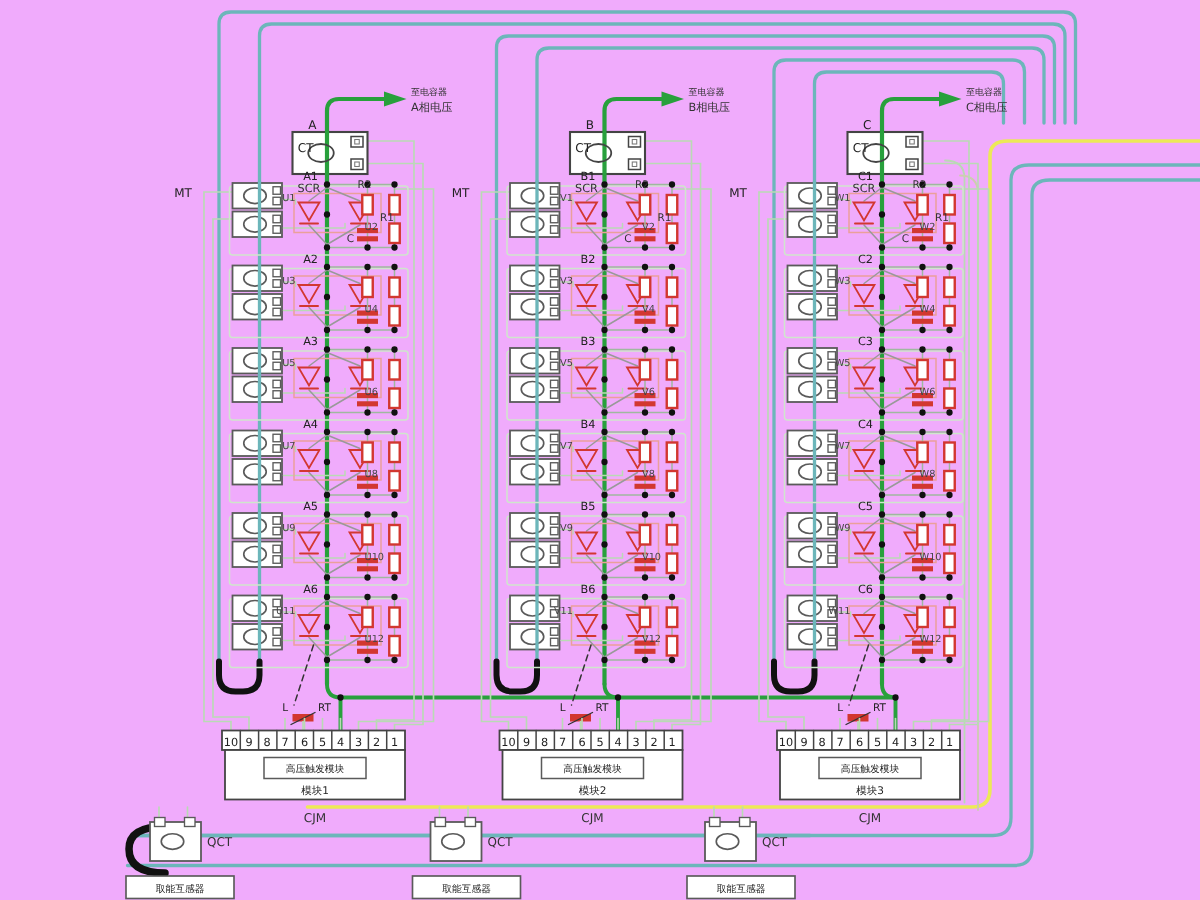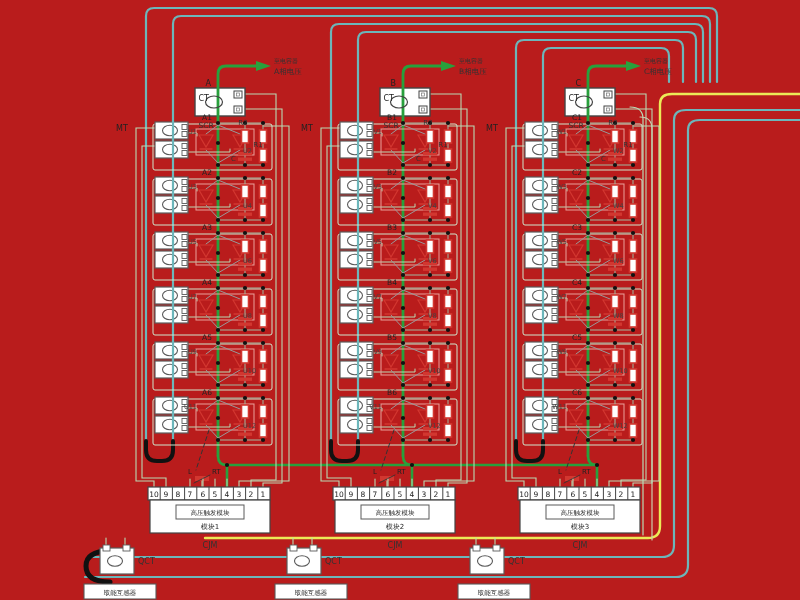--- a/index.html
+++ b/index.html
@@ -1,16 +1,16 @@
 <!DOCTYPE html>
 <html><head>
 <meta charset="utf-8">
 <style>
   html,body{margin:0;padding:0;background:#fff;}
-  #stage{position:relative;width:800px;height:600px;background:#b91c1c;overflow:hidden;
+  #stage{position:relative;width:800px;height:600px;background:#f0abfc;overflow:hidden;
          font-family:"DejaVu Sans",sans-serif;text-align:center;}
   svg text{font-family:"DejaVu Sans",sans-serif;}
 </style>
 </head>
 <body>
 
 <div id="stage"><svg width="800" height="600" viewBox="0 0 800 600">
       <g>
         <path d="M205,538 H648 Q660,538 660,526 V104 Q660,94 672,94 H800" fill="none" stroke="#ece957" stroke-width="2.4" stroke-linecap="round"></path>
         <path d="M88,557 H662 Q674,557 674,545 V120 Q674,110 686,110 H800" fill="none" stroke="#6cb6ba" stroke-width="2.2" stroke-linecap="round"></path>

